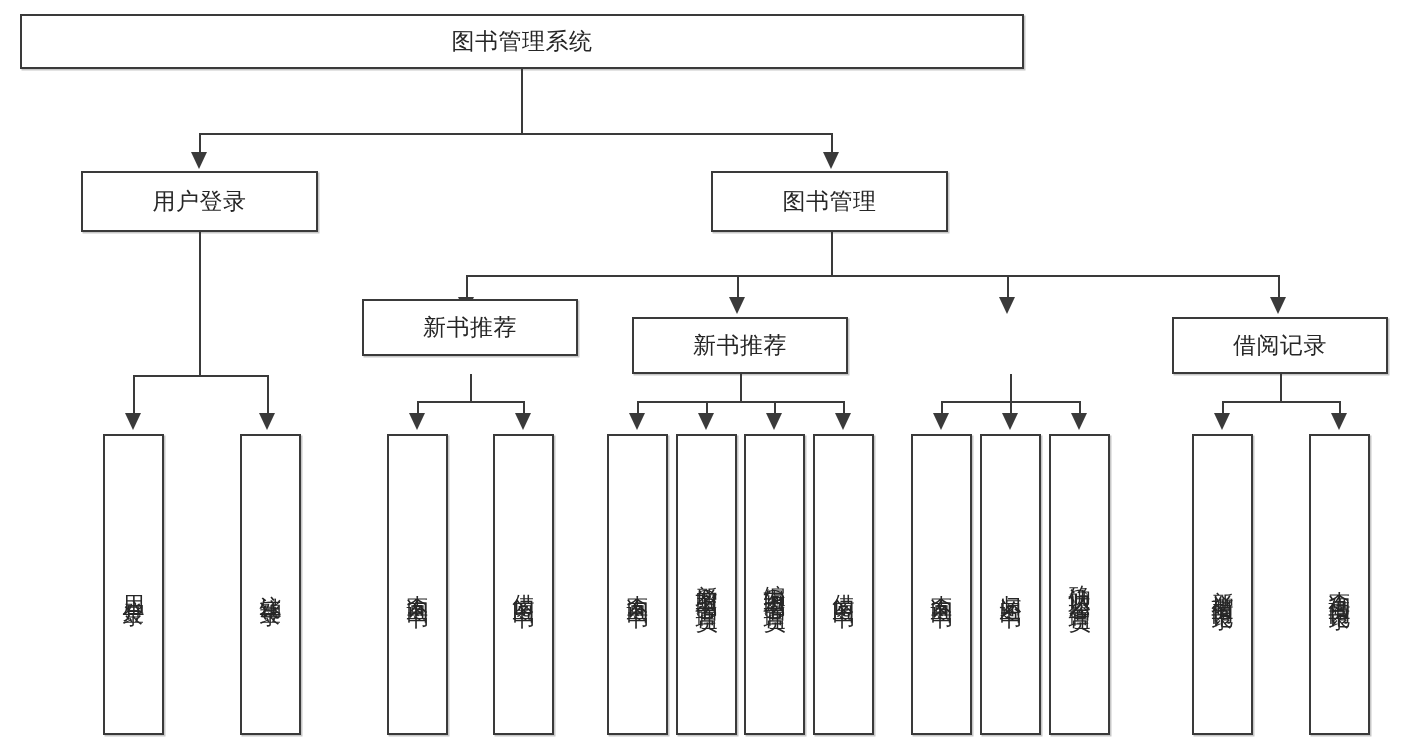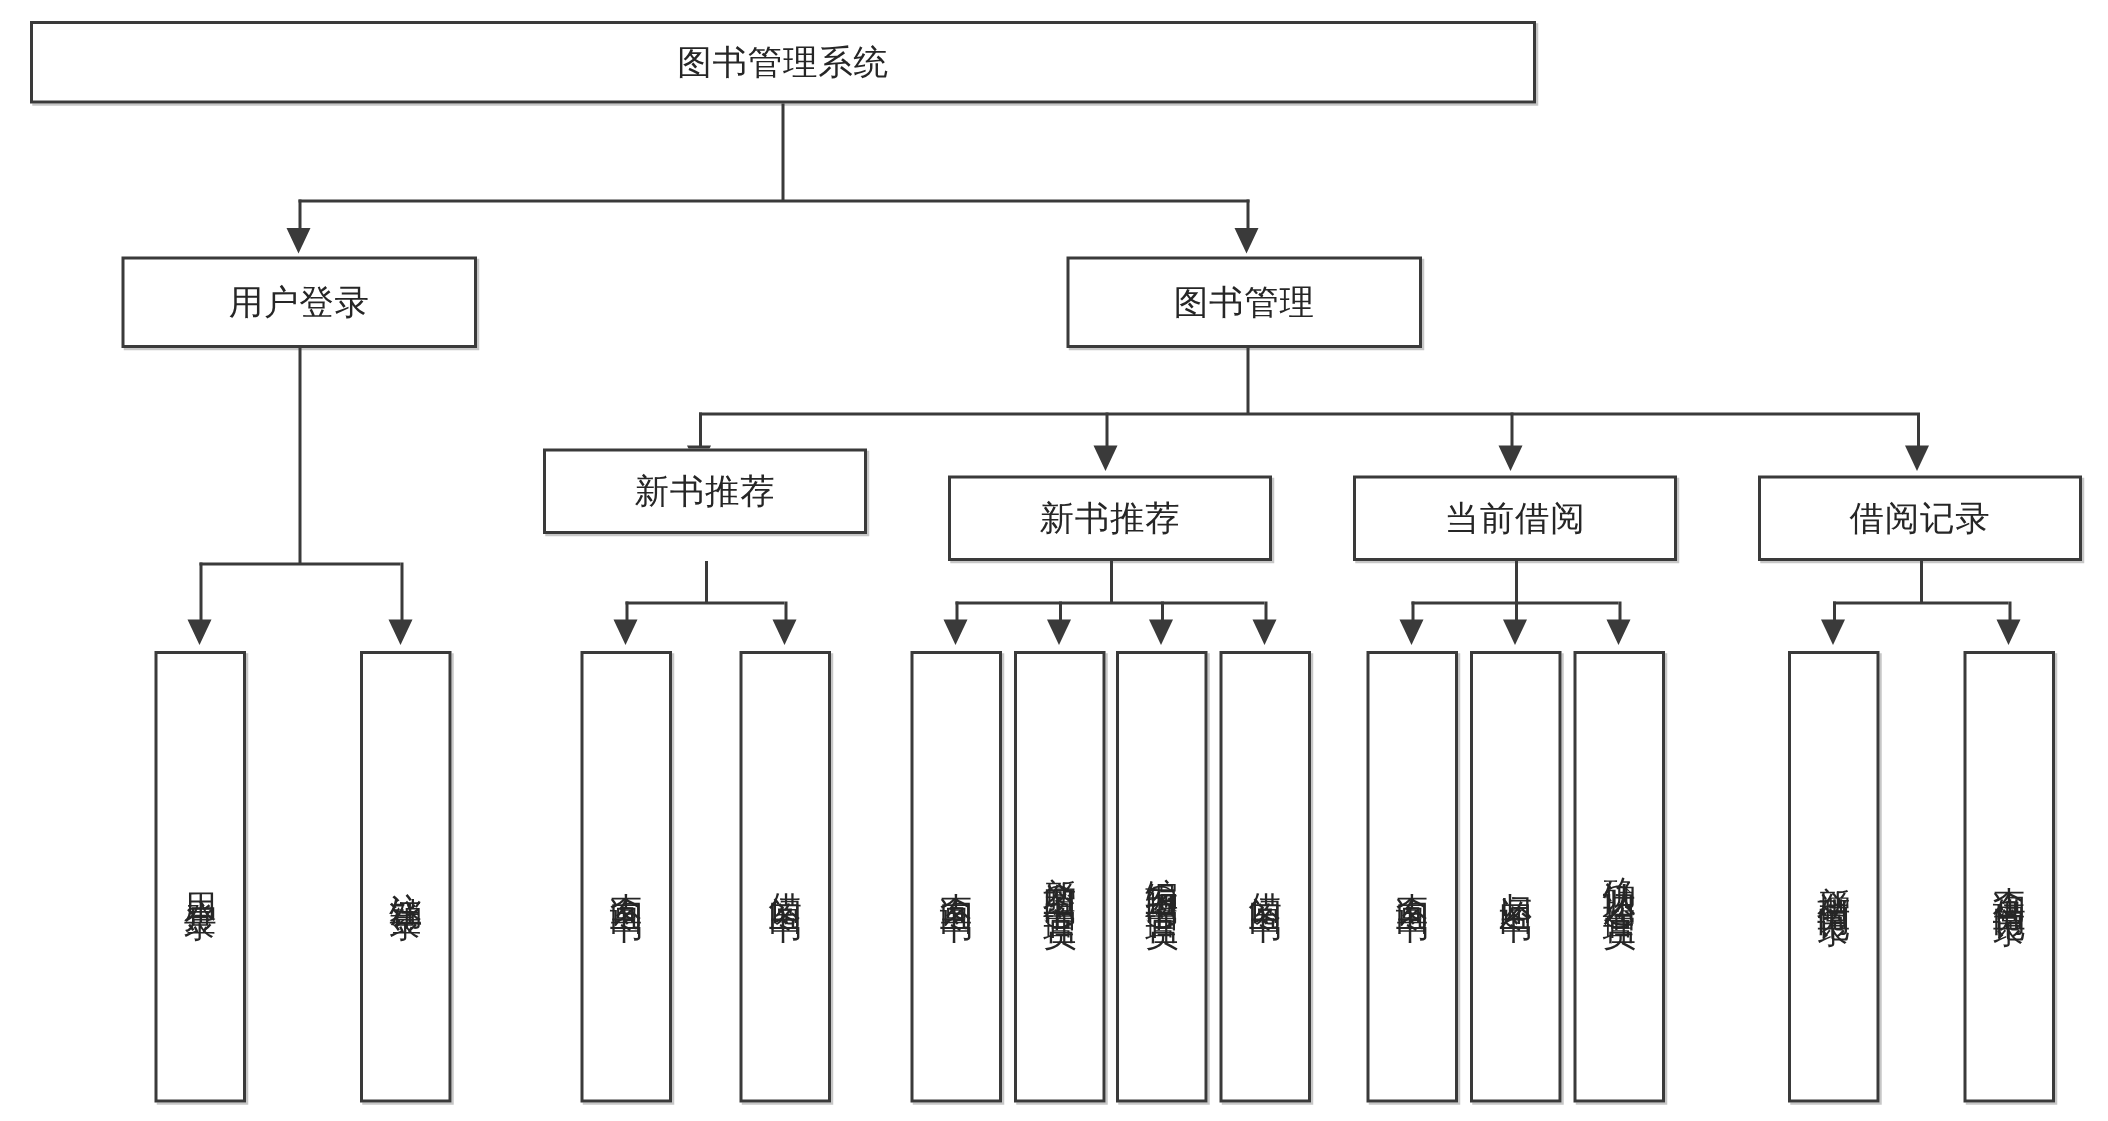--- a/index.html
+++ b/index.html
@@ -111,23 +111,20 @@
   <div class="arrow" style="left:999px;top:297px;"></div>
   <div class="vline" style="left:1278px;top:275px;height:24px;"></div>
   <div class="arrow" style="left:1270px;top:297px;"></div>
 
   <div class="node" style="left:362px;top:299px;width:216px;height:57px;">
     <span class="lbl">新书推荐</span>
   </div>
   <div class="node" style="left:632px;top:317px;width:216px;height:57px;">
     <span class="lbl">新书推荐</span>
   </div>
-  <div class="node" style="left:902px;top:317px;width:216px;height:57px;">
-    <span class="lbl">当前借阅</span>
-  </div>
   <div class="node" style="left:1172px;top:317px;width:216px;height:57px;">
     <span class="lbl">借阅记录</span>
   </div>
 
   <div class="vline" style="left:470px;top:374px;height:28px;"></div>
   <div class="hline" style="left:417px;top:401px;width:106px;"></div>
   <div class="vline" style="left:417px;top:401px;height:14px;"></div>
   <div class="arrow" style="left:409px;top:413px;"></div>
   <div class="vline" style="left:523px;top:401px;height:14px;"></div>
   <div class="arrow" style="left:515px;top:413px;"></div>

